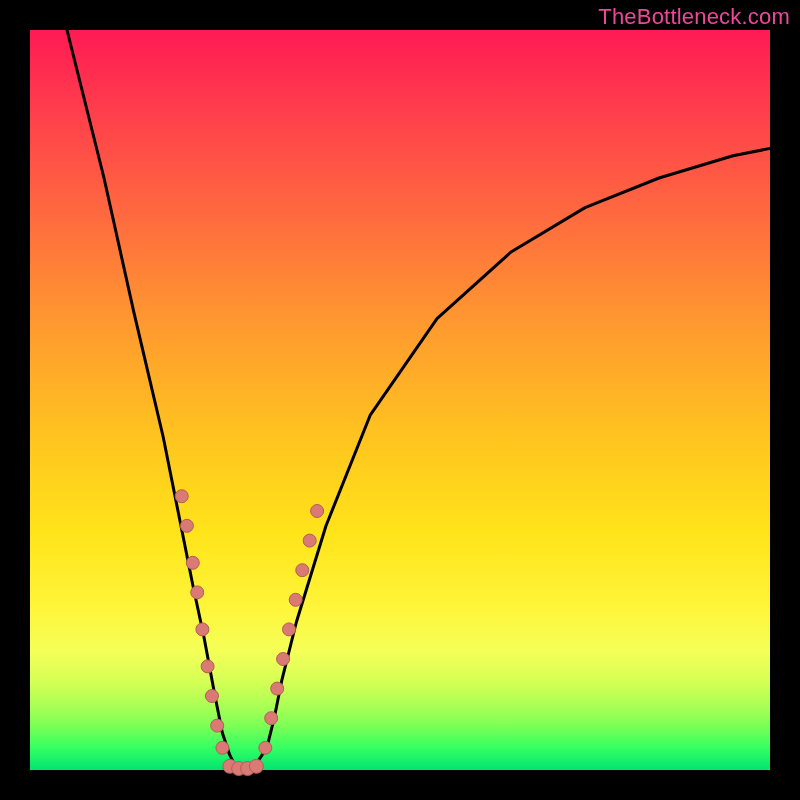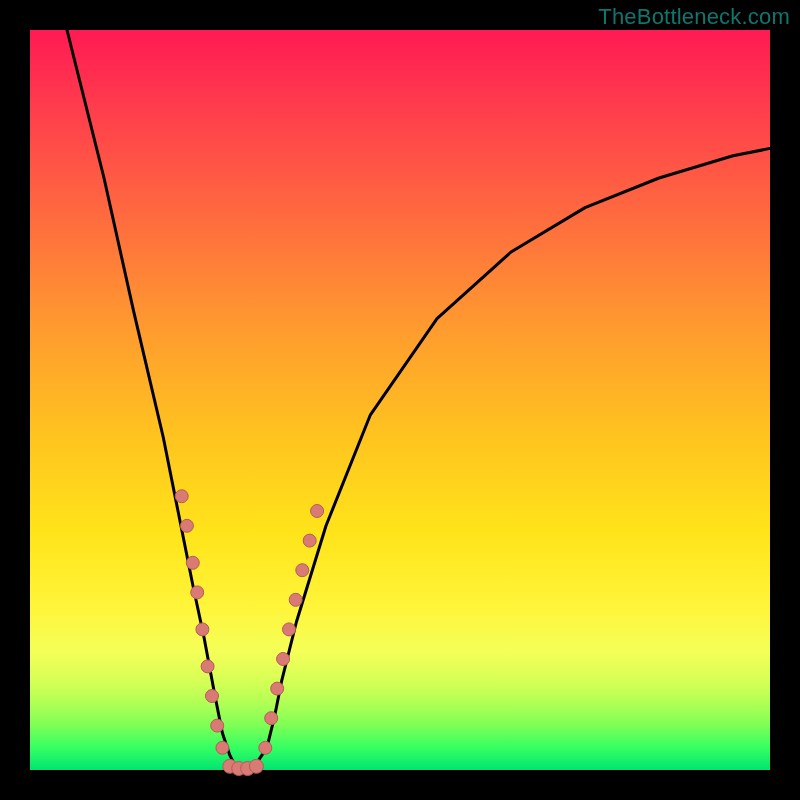--- a/index.html
+++ b/index.html
@@ -38,21 +38,21 @@
       #b0ff55 91%,
       #7dff55 94%,
       #35ff62 97%,
       #00e472 100%
     );
   }
   .watermark {
     position: absolute;
     top: 4px;
     right: 10px;
-    color: #0f766e;
+    color: #ec4899;
     font-size: 22px;
     font-weight: 500;
     letter-spacing: 0.2px;
     user-select: none;
   }
   svg.overlay {
     position: absolute;
     left: 30px;
     top: 30px;
     width: 740px;

